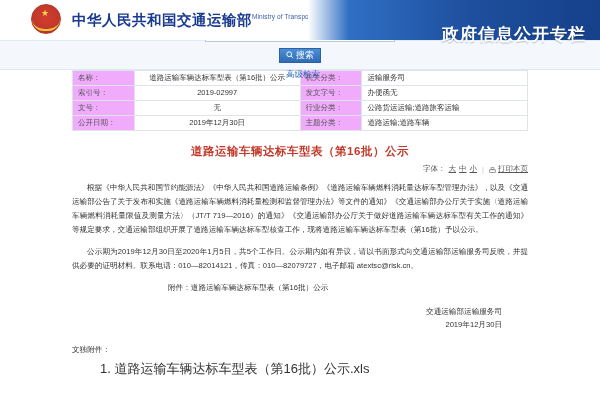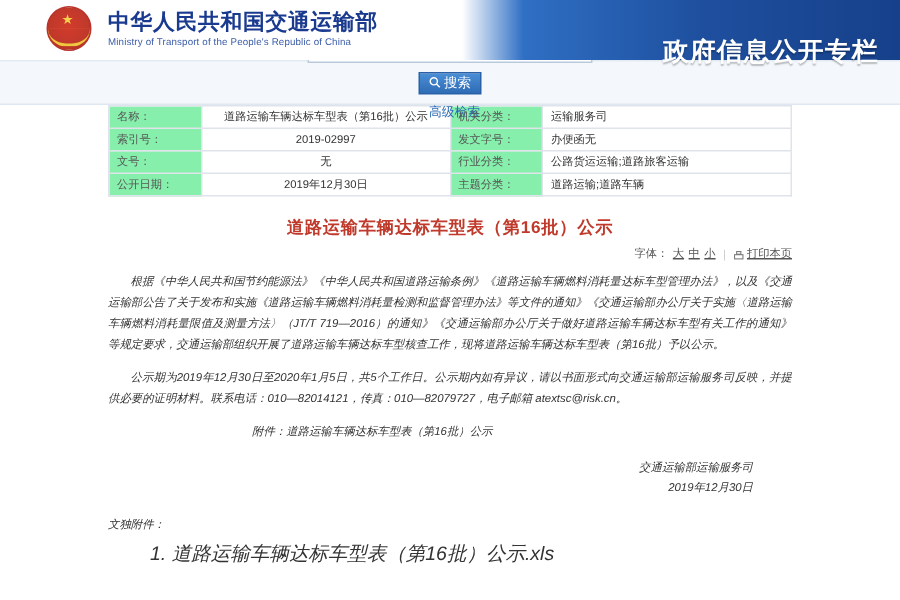--- a/index.html
+++ b/index.html
@@ -47,21 +47,21 @@
   }
   .emblem .wheat {
     position: absolute;
     left: 4px; top: 16px;
     width: 28px; height: 12px;
     border-bottom: 2px solid #f0c840;
     border-radius: 0 0 14px 14px;
   }
   .ministry {
     display: flex;
-    flex-direction: column;
+    flex-direction: row;
     justify-content: space-between;
   }
   .ministry .cn {
     font-size: 14.5px;
     font-weight: bold;
     color: #1a3a8f;
     letter-spacing: 0.5px;
     line-height: 17px;
   }
   .ministry .en {
@@ -160,21 +160,21 @@
     border: 1px solid #dfe4ea;
     height: 15px;
     padding: 1px 5px;
     line-height: 12px;
     vertical-align: middle;
   }
   table.meta td.lbl {
     width: 62px;
     color: #555;
     text-align: justify;
-    background: #86efac;
+    background: #f0abfc;
   }
   table.meta td.val {
     width: 166px;
     color: #333;
   }
   table.meta td.val.center { text-align: center; }
 
   
   .doc-title {
     text-align: center;
@@ -198,21 +198,20 @@
   .toolrow .print { color: #555; display: inline-flex; align-items: flex-end; gap: 2px; }
 
   
   .body-wrap {
     width: 456px;
     margin: 7px auto 0 auto;
     font-size: 7.6px;
     line-height: 14px;
     color: #333;
     text-align: justify;
-    font-style: italic;
   }
   .body-wrap p { margin: 0 0 8px 0; text-indent: 15px; }
   .attach-line {
     margin: 6px 0 0 0;
     text-indent: 0;
     padding-left: 96px;
     font-size: 7.6px;
     color: #333;
   }
   .signature {

